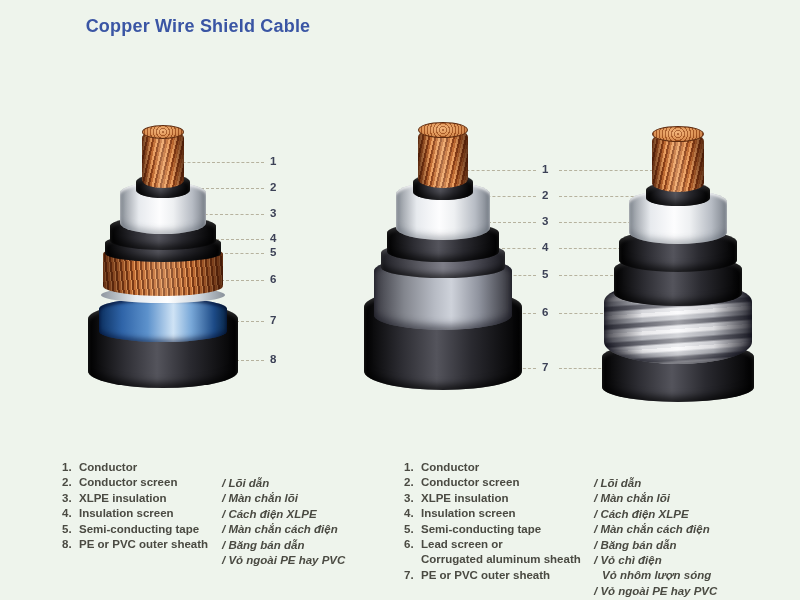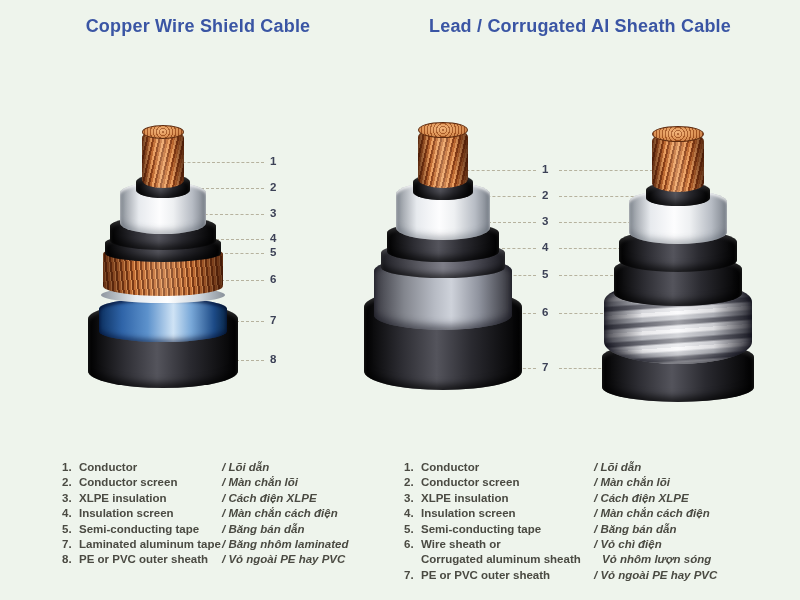--- a/index.html
+++ b/index.html
@@ -69,35 +69,34 @@
     position:absolute;font-size:11.5px;font-weight:bold;color:#3c4156;line-height:1;
   }
   .cline{
     position:absolute;height:0;border-top:1px dashed #b6b29e;
   }
 
   
   .legend{position:absolute;}
   .lg-row{position:relative;height:15.4px;font-size:11.5px;font-weight:bold;color:#4a4a42;white-space:nowrap;}
   .lg-row .num{display:inline-block;width:17px;}
-  .lg-row .vi{position:absolute;top:0;font-style:italic;text-align:center;}
+  .lg-row .vi{position:absolute;top:16px;font-style:italic;text-align:center;}
   .legend-left .vi{left:160px;}
   .legend-right .vi{left:190px;}
   .vi-indent{padding-left:8px;}
 </style>
 </head>
 <body>
 
 <div class="stage">
 
   <div class="panel-title pt-left">
     <div class="t-en">Copper Wire Shield Cable</div>
   </div>
   <div class="panel-title pt-right">
-    <div class="t-en">Lead / Corrugated Al Sheath Cable</div>
   </div>
 
   <div class="cable" style="left:75px;top:122px;width:176px;height:272px;">
     <div class="ly blk" style="left:13px;top:180px;width:150px;height:86px;border-radius:50%/17px;z-index:1;"></div>
     <div class="ly bluetape" style="left:24px;top:176px;width:128px;height:44px;border-radius:50%/11px;z-index:2;"></div>
     <div class="ly whiteband" style="left:26px;top:165px;width:124px;height:16px;border-radius:50%/8px;z-index:3;"></div>
     <div class="ly cuwire" style="left:28px;top:122px;width:120px;height:52px;border-radius:50%/10px;z-index:4;"></div>
     <div class="ly blk" style="left:30px;top:112px;width:116px;height:28px;border-radius:50%/9px;z-index:5;"></div>
     <div class="ly blk" style="left:35px;top:94px;width:106px;height:34px;border-radius:50%/10px;z-index:6;"></div>
     <div class="ly xlpe" style="left:45px;top:60px;width:86px;height:52px;border-radius:50%/11px;z-index:7;"></div>
@@ -183,23 +182,20 @@
     <div class="lg-row">
       <span class="num">3.</span><span class="en">XLPE insulation</span><span class="vi">/ Cách điện XLPE</span>
     </div>
     <div class="lg-row">
       <span class="num">4.</span><span class="en">Insulation screen</span><span class="vi">/ Màn chắn cách điện</span>
     </div>
     <div class="lg-row">
       <span class="num">5.</span><span class="en">Semi-conducting tape</span><span class="vi">/ Băng bán dẫn</span>
     </div>
     <div class="lg-row">
-      <span class="num">7.</span><span class="en">Laminated aluminum tape</span><span class="vi">/ Băng nhôm laminated</span>
-    </div>
-    <div class="lg-row">
       <span class="num">8.</span><span class="en">PE or PVC outer sheath</span><span class="vi">/ Vỏ ngoài PE hay PVC</span>
     </div>
   </div>
 
   <div class="legend legend-right" style="left:404px;top:461px;width:380px;">
     <div class="lg-row">
       <span class="num">1.</span><span class="en">Conductor</span><span class="vi">/ Lõi dẫn</span>
     </div>
     <div class="lg-row">
       <span class="num">2.</span><span class="en">Conductor screen</span><span class="vi">/ Màn chắn lõi</span>
@@ -207,21 +203,21 @@
     <div class="lg-row">
       <span class="num">3.</span><span class="en">XLPE insulation</span><span class="vi">/ Cách điện XLPE</span>
     </div>
     <div class="lg-row">
       <span class="num">4.</span><span class="en">Insulation screen</span><span class="vi">/ Màn chắn cách điện</span>
     </div>
     <div class="lg-row">
       <span class="num">5.</span><span class="en">Semi-conducting tape</span><span class="vi">/ Băng bán dẫn</span>
     </div>
     <div class="lg-row">
-      <span class="num">6.</span><span class="en">Wire sheath or</span><span class="vi">/ Vỏ chì điện</span>
+      <span class="num">6.</span><span class="en">Lead screen or</span><span class="vi">/ Vỏ chì điện</span>
     </div>
     <div class="lg-row">
       <span class="num"></span><span class="en">Corrugated aluminum sheath</span><span class="vi vi-indent">Vỏ nhôm lượn sóng</span>
     </div>
     <div class="lg-row">
       <span class="num">7.</span><span class="en">PE or PVC outer sheath</span><span class="vi">/ Vỏ ngoài PE hay PVC</span>
     </div>
   </div>
 
 </div>

